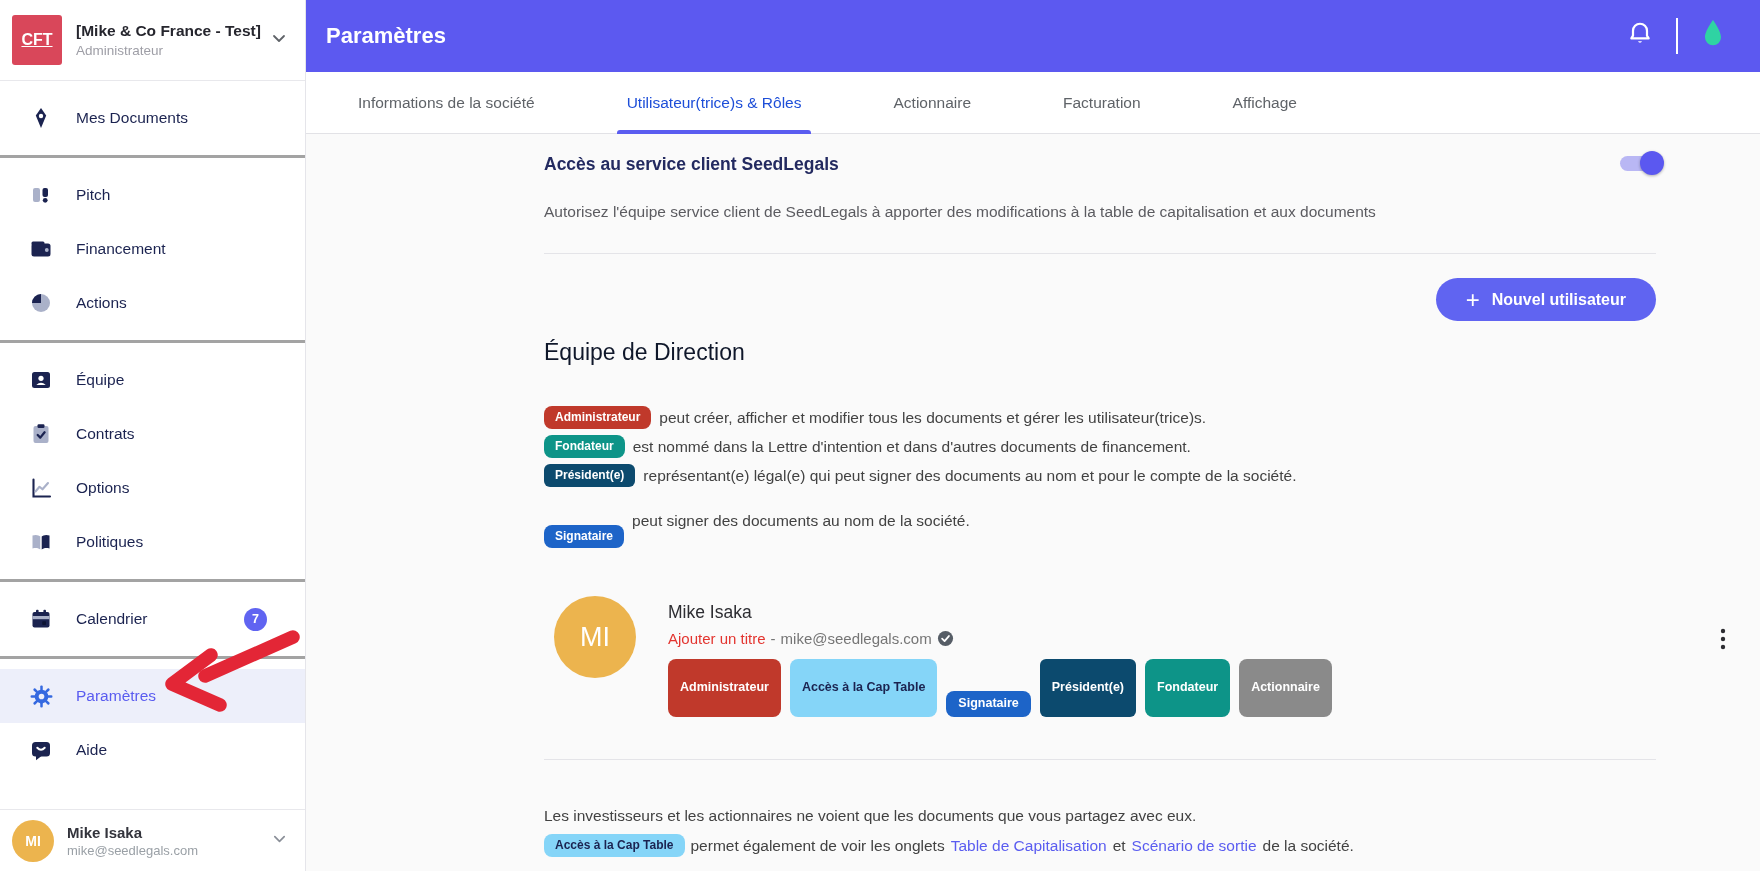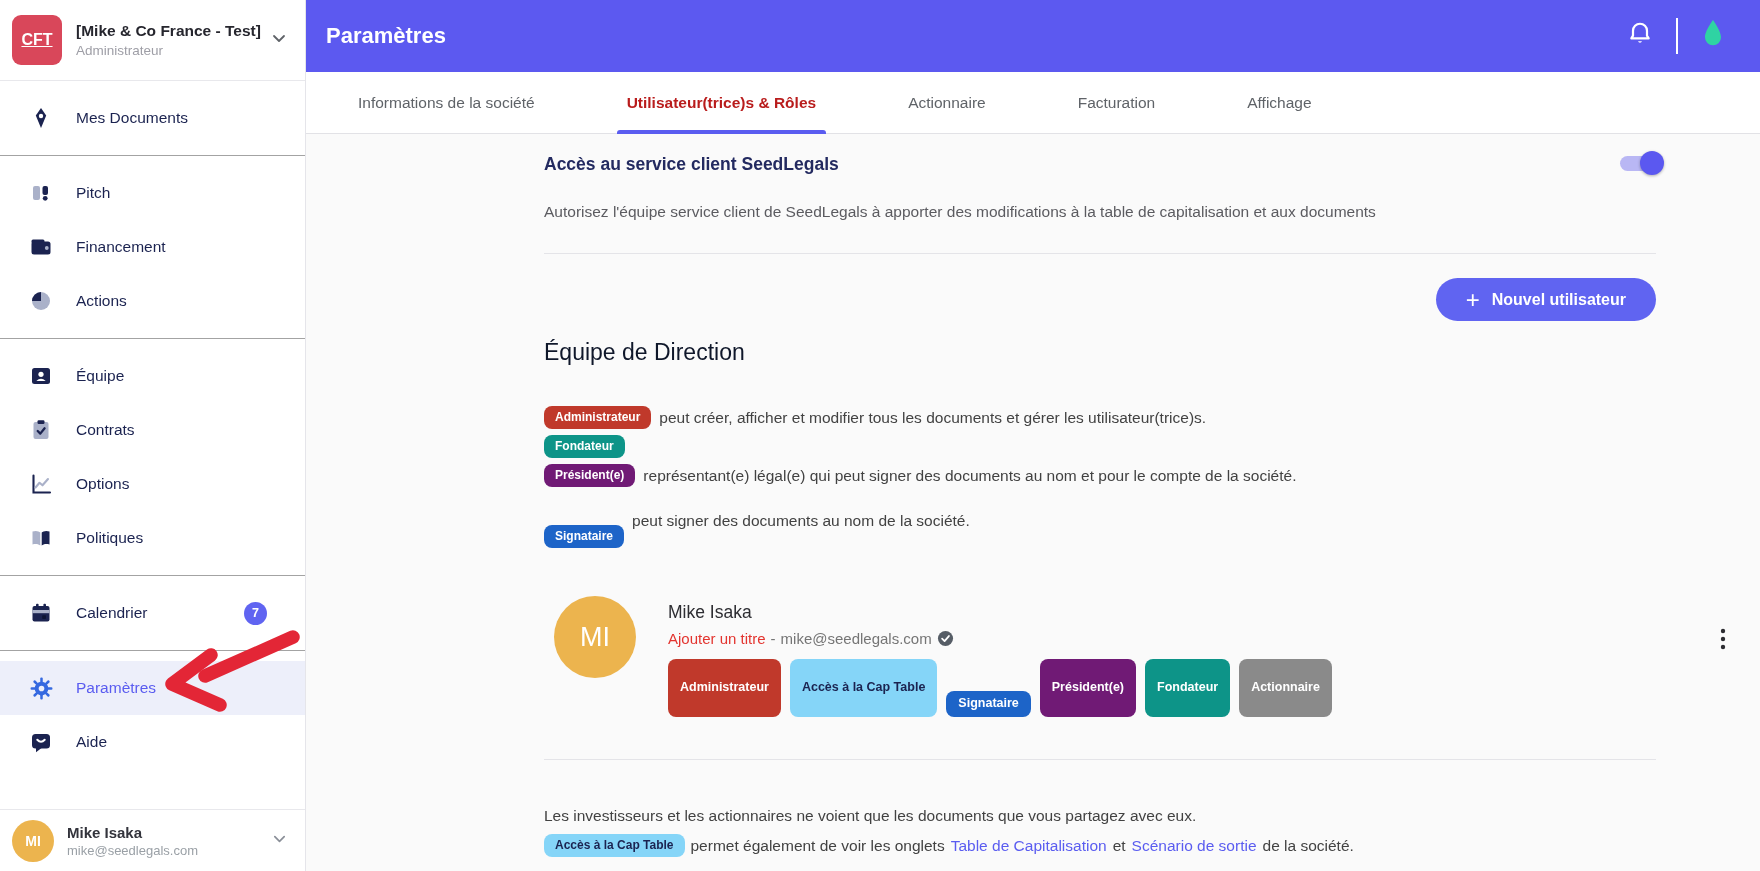--- a/index.html
+++ b/index.html
@@ -4,27 +4,27 @@
 <style>
   * { margin:0; padding:0; box-sizing:border-box; }
   html,body { width:1760px; height:871px; overflow:hidden;
     font-family:"Liberation Sans", sans-serif; background:#fafafa; }
 
   
   .sidebar { position:absolute; left:0; top:0; width:306px; height:871px;
     background:#ffffff; border-right:1px solid #e5e5ea; display:flex; flex-direction:column; z-index:5; }
   .company { height:81px; display:flex; align-items:center; padding:0 18px 0 12px;
     border-bottom:1px solid #e8e8ec; }
-  .company-badge { width:50px; height:50px; border-radius:9px; background:#d9475a; color:#fff;
+  .company-badge { width:50px; height:50px; border-radius:3px; background:#d9475a; color:#fff;
     font-size:16px; font-weight:bold; display:flex; align-items:center; justify-content:center; flex:0 0 auto;text-decoration:underline; }
   .company-txt { margin-left:14px; flex:1; min-width:0; }
   .company-name { font-size:15.5px; font-weight:bold; color:#26262e; white-space:nowrap; }
   .company-role { font-size:13.5px; color:#9e9ea6; margin-top:3px; }
   .chev { flex:0 0 auto; }
-  .nav-group { padding:10px 0; border-bottom:1px solid #a3a3a3; }
+  .nav-group { padding:10px 0; border-bottom:3px solid #a3a3a3; }
   .nav-group.last { border-bottom:none; }
   .nav-item { height:54px; display:flex; align-items:center; padding:0 16px 0 28px; cursor:pointer; }
   .nav-item .nicon { width:26px; height:26px; flex:0 0 auto; display:flex; align-items:center; justify-content:center; }
   .nav-item .nlabel { margin-left:22px; font-size:15.5px; font-weight:500; color:#1b2350; flex:1; }
   .nav-item.active { background:#edeffa; }
   .nav-item.active .nlabel { color:#5a5cf0; }
   .count-badge { width:23px; height:23px; border-radius:50%; background:#6064f1; color:#fff;
     font-size:12.5px; font-weight:bold; display:flex; align-items:center; justify-content:center; margin-right:22px; }
   .side-footer { margin-top:auto; height:62px; border-top:1px solid #e8e8ec;
     display:flex; align-items:center; padding:0 18px 0 12px; }
@@ -42,21 +42,21 @@
     display:flex; align-items:center; padding:0 34px 0 20px; }
   .topbar-title { color:#ffffff; font-size:22px; font-weight:bold; }
   .topbar-right { margin-left:auto; display:flex; align-items:center; gap:22px; }
   .top-divider { width:2px; height:36px; background:#ffffff; }
 
   
   .tabbar { position:absolute; left:306px; top:72px; width:1454px; height:62px; background:#ffffff;
     border-bottom:1px solid #e2e2e6; display:flex; align-items:stretch; padding-left:42px; }
   .tab { position:relative; display:flex; align-items:center; padding:0 10px; margin-right:72px;
     font-size:15.5px; color:#5f6368; cursor:pointer; white-space:nowrap; }
-  .tab.active { color:#b91c1c; font-weight:700; }
+  .tab.active { color:#1d4ed8; font-weight:400; }
   .tab.active .tab-underline { position:absolute; left:0; right:0; bottom:-1px; height:4px;
     background:#5a5cf0; border-radius:3px 3px 0 0; }
 
   
   .content { position:absolute; left:306px; top:134px; width:1454px; height:737px;
     background:#fafafa; padding:18px 104px 0 238px; }
   .hr { border:none; border-top:1px solid #e4e4e8; margin:0; }
 
   .section-title { font-size:17.5px; font-weight:bold; color:#232a60; }
   .support-row { position:relative; padding-top:2px; }
@@ -75,21 +75,21 @@
   h2.big { font-size:23px; font-weight:500; color:#0f172a; }
   .team-title { margin-top:18px; }
   .legend { margin-top:40px; }
   .legend-line { display:flex; align-items:center; margin-bottom:6px; font-size:15.5px; color:#424242; }
   .legend-line .lg-text { margin-left:8px; }
 
   .chip { display:inline-flex; align-items:center; justify-content:center; border-radius:8px;
     font-size:12px; font-weight:bold; color:#fff; padding:4px 11px; line-height:1.25; white-space:nowrap; }
   .chip-admin { background:#c0392b; }
   .chip-founder { background:#0d9488; }
-  .chip-president { background:#701a75; }
+  .chip-president { background:#0c4a6e;border-radius:6px; }
   .chip-signatory { background:#1d64c8;margin-top:32px; }
   .chip-captable { background:#85d5f8; color:#1b2350; }
   .chip-shareholder { background:#8a8a8a; }
 
   .member-row { position:relative; display:flex; margin-top:48px; padding-left:10px; }
   .member-avatar { width:82px; height:82px; border-radius:50%; background:#ecb44e; color:#fff;
     font-size:27px; font-weight:500; display:flex; align-items:center; justify-content:center; flex:0 0 auto; }
   .member-info { margin-left:32px; padding-top:6px; }
   .member-name { font-size:17.5px; color:#2d2d32; }
   .member-sub { margin-top:7px; font-size:15px; color:#757575; display:flex; align-items:center; gap:5px; }
@@ -332,20 +332,21 @@
 
   <h2 class="big team-title">Équipe de Direction</h2>
 
   <div class="legend">
     <div class="legend-line">
       <span class="chip chip-admin">Administrateur</span>
       <span class="lg-text">peut créer, afficher et modifier tous les documents et gérer les utilisateur(trice)s.</span>
     </div>
     <div class="legend-line">
       <span class="chip chip-founder">Fondateur</span>
+      <span class="lg-text">est nommé dans la Lettre d'intention et dans d'autres documents de financement.</span>
     </div>
     <div class="legend-line">
       <span class="chip chip-president">Président(e)</span>
       <span class="lg-text">représentant(e) légal(e) qui peut signer des documents au nom et pour le compte de la société.</span>
     </div>
     <div class="legend-line">
       <span class="chip chip-signatory">Signataire</span>
       <span class="lg-text">peut signer des documents au nom de la société.</span>
     </div>
   </div>

